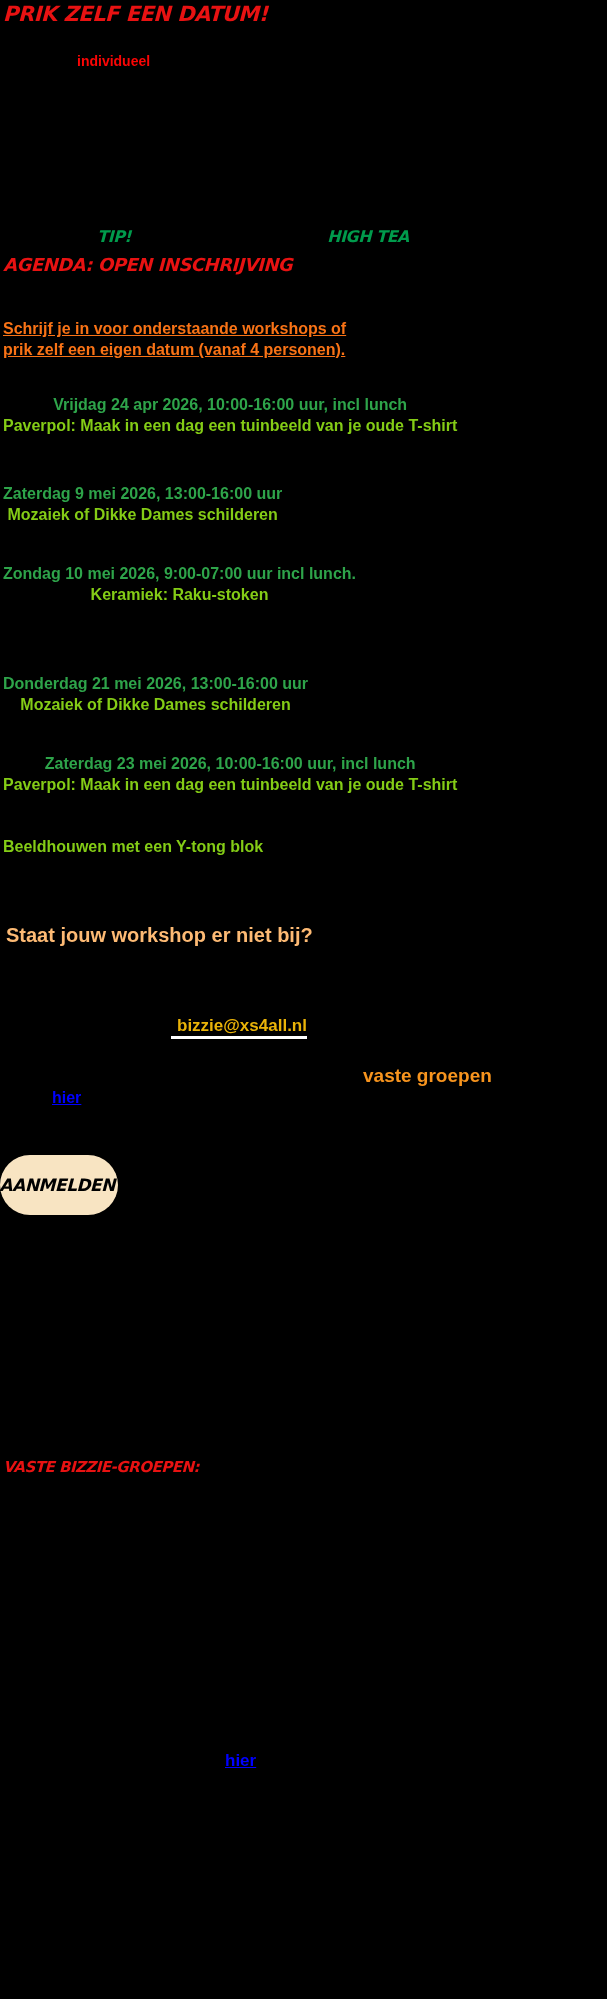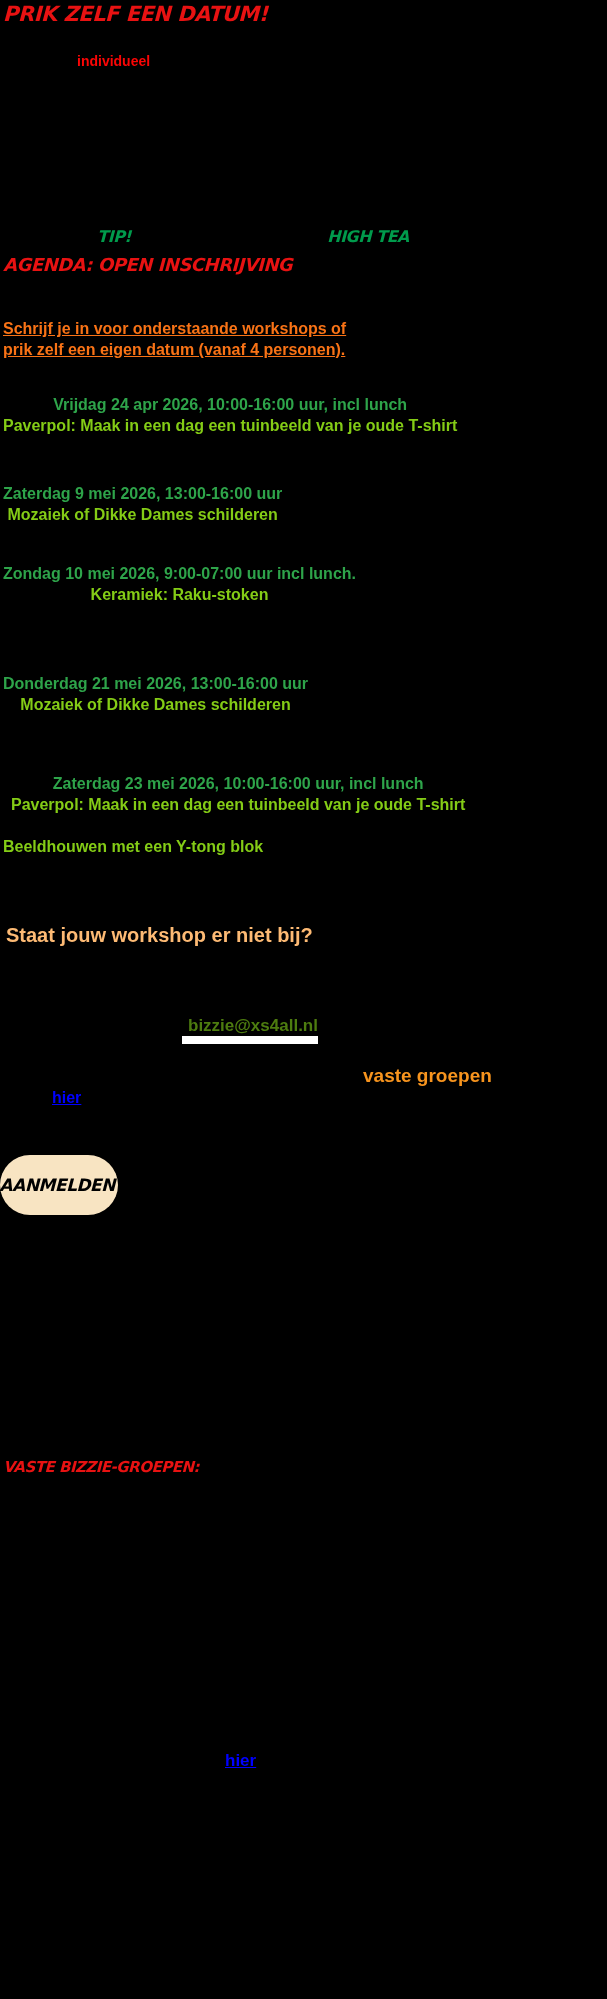--- a/index.html
+++ b/index.html
@@ -41,30 +41,30 @@
 
   .intro        { top: 318px;  left: 3px;   color: #f97316; text-decoration: underline; }
 
   .workshop .w-date  { color: #2EA44A; }
   .workshop .w-title { color: #84cc16; }
   .workshop { left: 3px; text-align: center; }
   .w0 { top: 394px; }
   .w1 { top: 483px; }
   .w2 { top: 563px; }
   .w3 { top: 673px; }
-  .w4 { top: 773px; margin-left: 8px; }
+  .w4 { top: 753px; }
   .w5 { top: 836px; }
 
   .not-listed   { top: 924px;  left: 6px;   font-size: 20px; color: #fdba74; }
 
   .email-link {
-    top: 1016px; left: 182px;
-    font-size: 17px; color: #4d7c0f;
+    top: 1016px; left: 171px;
+    font-size: 17px; color: #eab308;
     padding-left: 6px;
-    border-bottom: 8px solid #ffffff;
+    border-bottom: 3px solid #ffffff;
     text-decoration: none;
     display: inline-block;
     cursor: pointer;
   }
   .vaste-groepen { top: 1065px; left: 363px; font-size: 19px; color: #F7941E; }
   .hier-link-1 {
     top: 1089px; left: 52px;
     font-size: 16px; color: #0000FF;
     text-decoration: underline;
     cursor: pointer;

